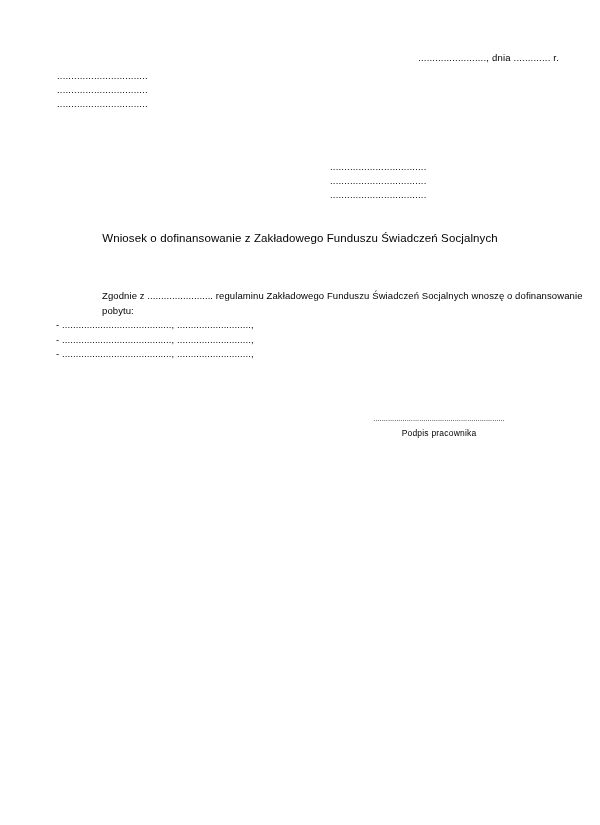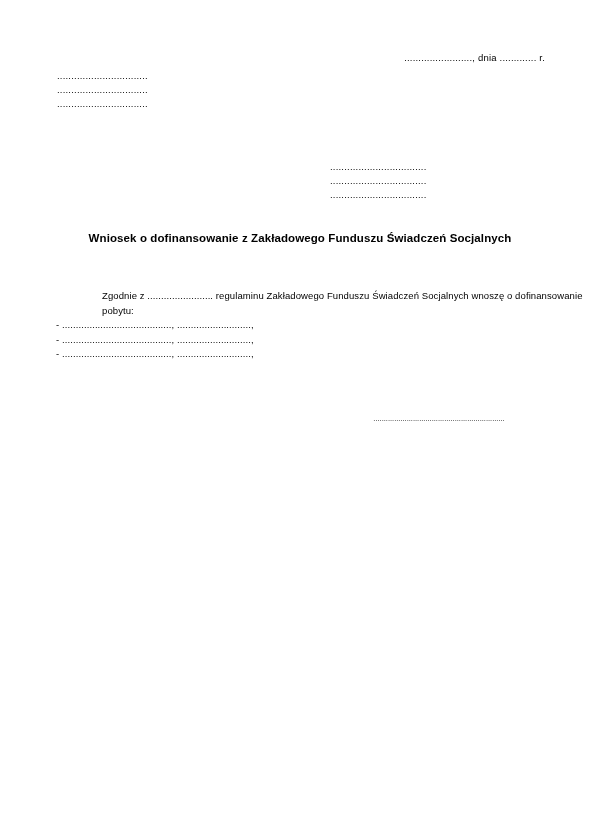--- a/index.html
+++ b/index.html
@@ -19,21 +19,21 @@
     position: relative;
     width: 600px;
     height: 825px;
     background: #ffffff;
   }
 
   
   .date-line {
     position: absolute;
     top: 52px;
-    right: 55px;
+    right: 41px;
     font-size: 9.5px;
     letter-spacing: 0.2px;
     white-space: nowrap;
     text-align: left;
   }
 
   
   .employer-block {
     position: absolute;
     top: 69px;
@@ -60,21 +60,21 @@
   }
 
   
   .doc-title {
     position: absolute;
     top: 232px;
     left: 0;
     width: 600px;
     text-align: center;
     font-size: 11.5px;
-    font-weight: bold;
+    font-weight: normal;
     letter-spacing: 0.1px;
   }
 
   
   .body-block {
     position: absolute;
     top: 289px;
     left: 56px;
     width: 492px;
     font-size: 9.5px;
@@ -136,15 +136,16 @@
   <div class="body-block">
     <div class="line">Zgodnie z ........................ regulaminu Zakładowego Funduszu Świadczeń Socjalnych wnoszę o dofinansowanie</div>
     <div class="line">pobytu:</div>
     <div class="item">- ........................................,   ...........................,</div>
     <div class="item">- ........................................,   ...........................,</div>
     <div class="item">- ........................................,   ...........................,</div>
   </div>
 
   <div class="signature-block">
     <span class="signature-dots">...............................................................</span>
+    <span class="signature-caption">Podpis pracownika</span>
   </div>
 
 </div>
 
 </body></html>

